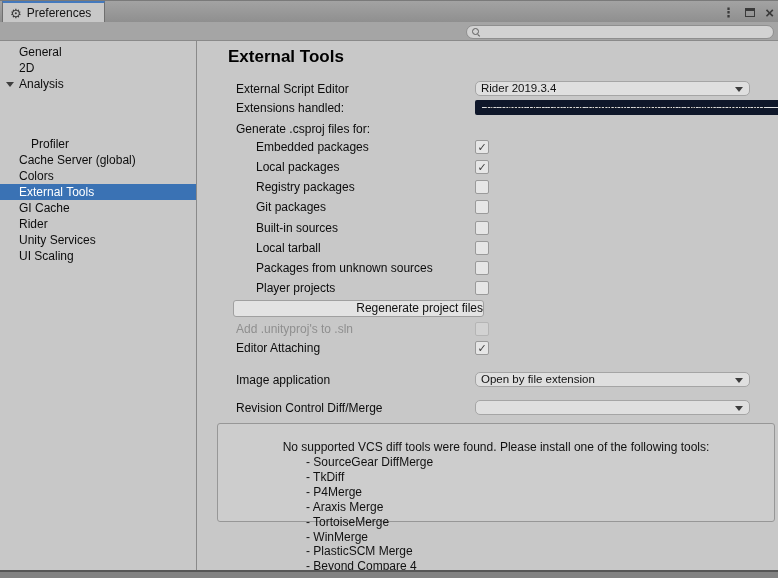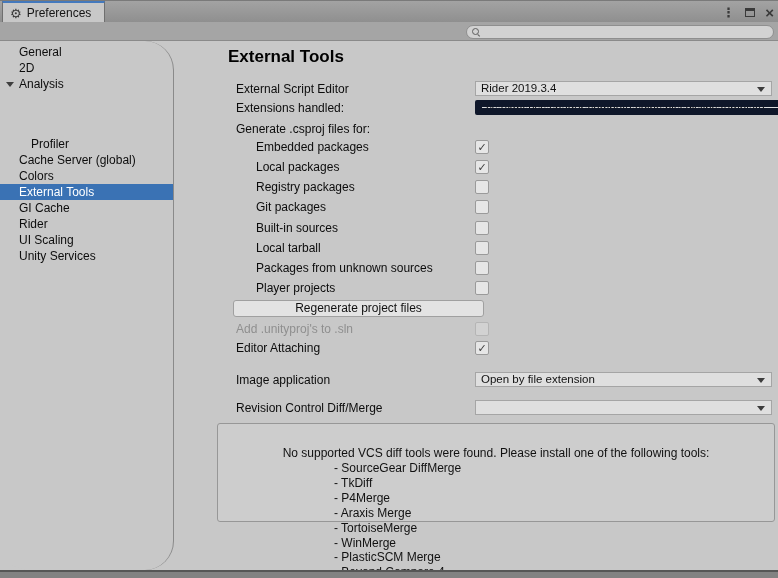--- a/index.html
+++ b/index.html
@@ -54,24 +54,23 @@
     content:""; position:absolute; left:6px; top:6px; width:3px; height:1px;
     background:#5f5f5f; transform:rotate(45deg); transform-origin:0 0;
   }
   #searchbox input {
     border:none; background:transparent; outline:none; flex:1;
     font-family:"Liberation Sans", sans-serif; font-size:11px; color:#222; height:12px;
   }
 
   
   #sidebar {
-    position:absolute; left:0; top:41px; width:174px; height:529px;
+    position:absolute; left:0; top:41px; width:197px; height:529px;
     background:var(--bg-main,#c8c8c8); border-right:1px solid #8a8a8a;
     padding-top:3px;
-    border-radius:29px;
   }
   .sb-item {
     position:relative; height:16px; line-height:16px;
     padding-left:19px; color:#0d0d0d; white-space:nowrap; cursor:default;
   }
   .sb-item.indent { padding-left:31px;margin-top:44px; }
   .sb-item.selected { background:var(--selection,#3a72b4); color:#ffffff; }
   .foldout {
     position:absolute; left:6px; top:6px; width:0; height:0;
     border-left:4px solid transparent; border-right:4px solid transparent;
@@ -80,22 +79,22 @@
 
   
   #content { position:absolute; left:208px; top:41px; width:570px; height:529px; background:var(--bg-main,#c8c8c8); }
   #page-title { position:absolute; left:20px; top:6px; font-size:17px; font-weight:bold; color:#000; }
 
   .row { position:absolute; left:0; width:570px; height:16px;margin-left:8px; }
   .lbl { position:absolute; left:20px; top:0; line-height:16px; color:#0c0c0c; white-space:nowrap; }
   .lbl.indented { left:40px; }
   .lbl.disabled { color:#8f8f8f; }
   .dropdown {
-    position:absolute; left:259px; top:0; width:297px; height:15px;
-    background:#dfdfdf; border:1px solid #a5a5a5; border-radius:0;
+    position:absolute; left:259px; top:0; width:275px; height:15px;
+    background:#dfdfdf; border:1px solid #a5a5a5; border-radius:5px;
     display:flex; align-items:center; padding:0 16px 0 5px; cursor:default;
   }
   .dd-val { font-size:11.5px; color:#111; white-space:nowrap; overflow:hidden; line-height:13px; }
   .dd-arrow {
     position:absolute; right:6px; top:5px; width:0; height:0;
     border-left:4px solid transparent; border-right:4px solid transparent;
     border-top:5px solid #3c3c3c;
   }
   .text-field {
     position:absolute; left:259px; top:0; width:311px; height:15px;
@@ -107,30 +106,30 @@
     position:absolute; left:259px; top:1px; width:14px; height:14px;
     background:#e6e6e6; border:1px solid #9a9a9a; border-radius:2px;
     font-size:11px; line-height:12px; text-align:center; color:#3e3e3e; cursor:default;
   }
   .checkbox.disabled { background:#d2d2d2; border-color:#b5b5b5; }
 
   .btn {
     position:absolute; left:25px; top:259px; width:251px; height:17px;
     background:#e3e3e3; border:1px solid #a0a0a0; border-radius:3px;
     font-family:"Liberation Sans", sans-serif; font-size:12px; color:#111;
-    text-align:center; line-height:15px; cursor:default;
+    text-align:right; line-height:15px; cursor:default;
   }
 
   .helpbox {
     position:absolute; left:9px; top:382px; width:558px; height:99px;
     background:#cdcdcd; border:1px solid #979797; border-radius:3px;
-    padding-top:22px;
+    padding-top:16px;
   }
   .help-line { text-align:center; font-size:12px; color:#111; line-height:15px; }
-  .help-list { margin-left:116px; text-align:left; }
+  .help-list { margin-left:88px; text-align:left; }
   .help-list div { font-size:12px; color:#111; line-height:14.9px; white-space:pre; }
 
   
   #bottomstrip {
     position:absolute; left:0; top:570px; width:778px; height:8px;
     background:#828282; border-top:2px solid #565656;
   }
 </style>
 </head>
 <body>
@@ -160,22 +159,22 @@
     <div>
         <div class="sb-item"><span>General</span></div>
         <div class="sb-item"><span>2D</span></div>
         <div class="sb-item"><span class="foldout"></span><span>Analysis</span></div>
         <div class="sb-item indent"><span>Profiler</span></div>
         <div class="sb-item"><span>Cache Server (global)</span></div>
         <div class="sb-item"><span>Colors</span></div>
         <div class="sb-item selected"><span>External Tools</span></div>
         <div class="sb-item"><span>GI Cache</span></div>
         <div class="sb-item"><span>Rider</span></div>
+        <div class="sb-item"><span>Unity Services</span></div>
         <div class="sb-item"><span>UI Scaling</span></div>
-        <div class="sb-item"><span>Unity Services</span></div>
       </div>
   </div>
 
   <div id="content">
     <div id="page-title">External Tools</div>
 
     <div class="row" style="top:40px">
       <span class="lbl">External Script Editor</span>
       <div class="dropdown">
         <span class="dd-val">Rider 2019.3.4</span>

